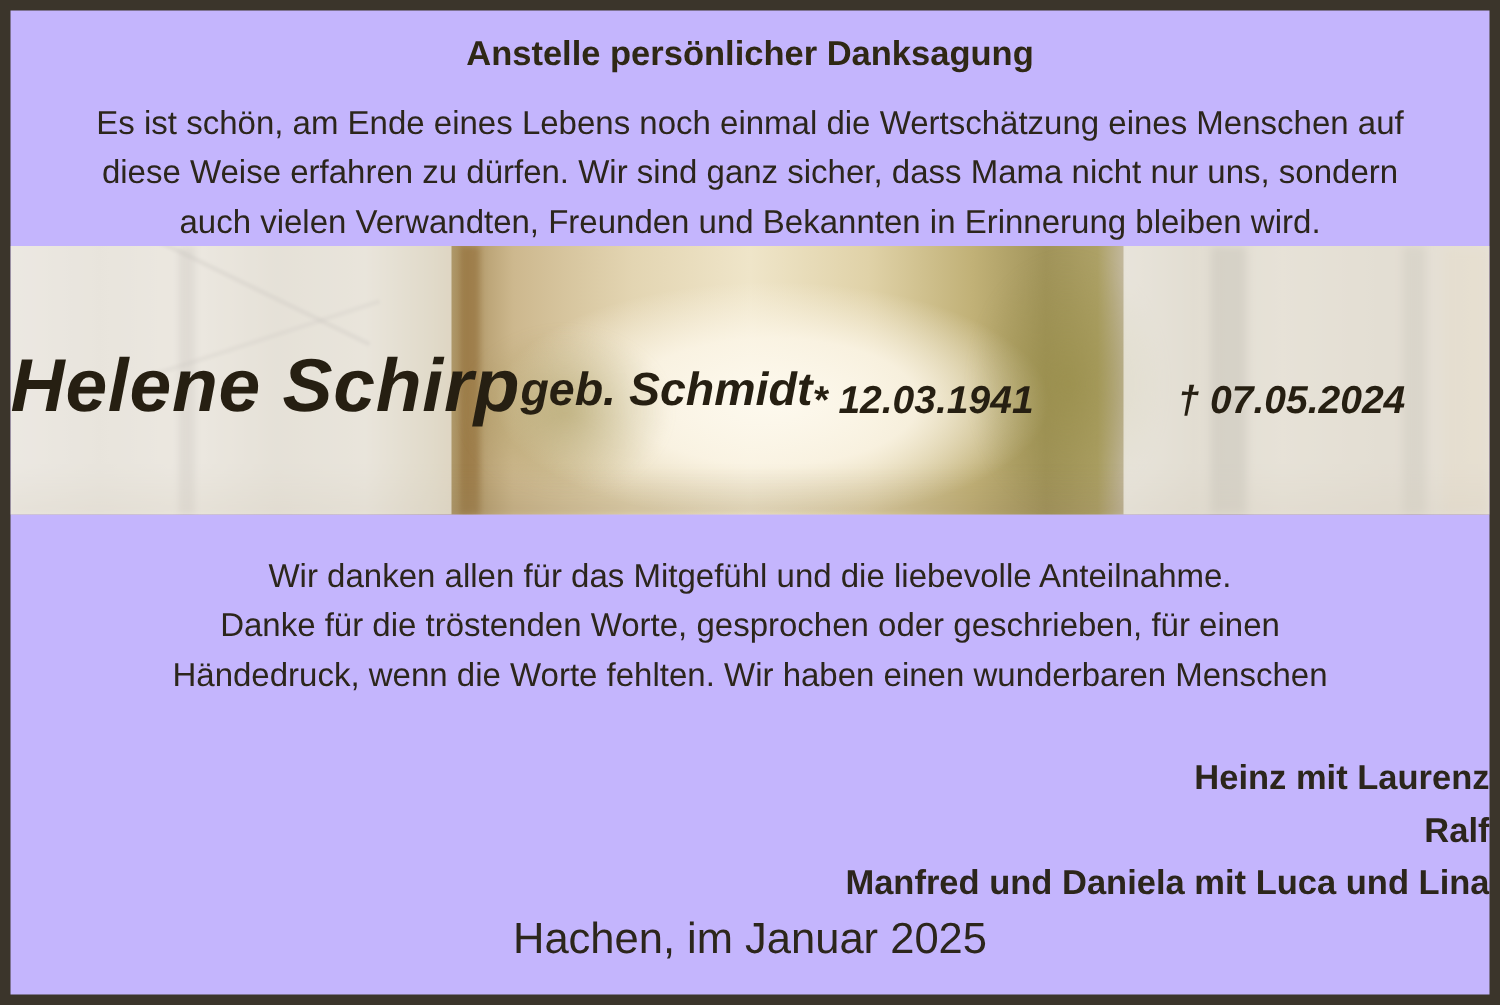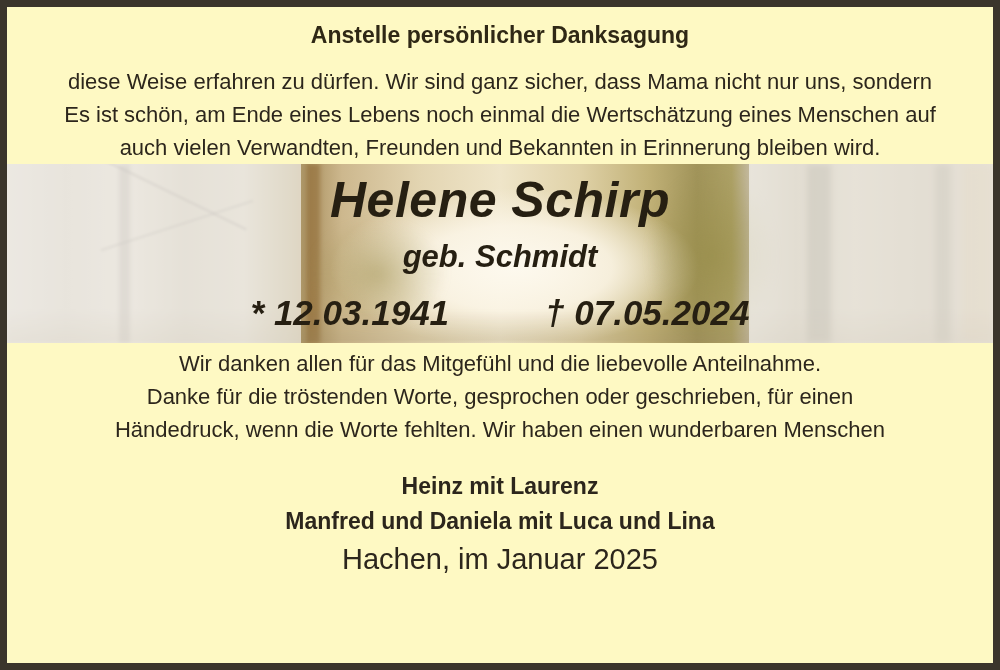--- a/index.html
+++ b/index.html
@@ -6,21 +6,21 @@
     margin: 0;
     padding: 0;
     background: #ffffff;
     font-family: "Liberation Sans", sans-serif;
   }
   .card {
     box-sizing: border-box;
     width: 1000px;
     height: 670px;
     border: 7px solid #3b352b;
-    background: #fef9c3;
+    background: #c4b5fd;
     color: #2c261c;
     overflow: hidden;
     position: relative;
     text-align: center;
   }
   .notice-header {
     margin-top: 13px;
     font-size: 23px;
     line-height: 30px;
     font-weight: 700;
@@ -63,21 +63,21 @@
   .ground-shade       { left:0; right:0; bottom:0; height:32px;
       background:linear-gradient(rgba(150,130,90,0), rgba(150,130,90,0.25)); filter:blur(2px); }
   .fade-l { left:0; top:0; bottom:0; width:294px; background:rgba(255,255,255,0.60); }
   .fade-r { left:742px; top:0; bottom:0; right:0; background:rgba(255,255,255,0.60); }
   
   .photo-text {
     position: absolute;
     inset: 0;
     z-index: 5;
     display: flex;
-    flex-direction: column;
+    flex-direction: row;
     align-items: center;
     color: #261f12;
   }
   .deceased-name {
     margin-top: 6px;
     font-size: 50px;
     line-height: 60px;
     font-weight: 700;
     font-style: italic;
     letter-spacing: 0.5px;
@@ -86,50 +86,50 @@
     margin-top: 12px;
     font-size: 31px;
     line-height: 30px;
     font-weight: 700;
     font-style: italic;
   }
   .dates-row {
     margin-top: 24px;
     display: flex;
     gap: 96px;
-    font-size: 35px;
+    font-size: 26px;
     line-height: 34px;
     font-weight: 700;
     font-style: italic;
   }
   
-  .thanks   { margin-top: 4px; }
-  .mourners { margin-top: 23px; }
+  .thanks   { margin-top: 24px; }
+  .mourners { margin-top: 35px; text-align: right; }
   .mourner-line {
     font-size: 23px;
     line-height: 35px;
     font-weight: 700;
     white-space: nowrap;
   }
   .place-date {
     margin-top: 5px;
     font-size: 29px;
     line-height: 30px;
   }
 </style>
 </head>
 <body>
 
 <div class="card">
 
   <div class="notice-header">Anstelle persönlicher Danksagung</div>
 
   <div class="intro">
+    <div class="txt-line">Es ist schön, am Ende eines Lebens noch einmal die Wertschätzung eines Menschen auf</div>
     <div class="txt-line">diese Weise erfahren zu dürfen. Wir sind ganz sicher, dass Mama nicht nur uns, sondern</div>
-    <div class="txt-line">Es ist schön, am Ende eines Lebens noch einmal die Wertschätzung eines Menschen auf</div>
     <div class="txt-line">auch vielen Verwandten, Freunden und Bekannten in Erinnerung bleiben wird.</div>
   </div>
 
   <div class="photo">
     <div class="ph trunk-left-faded"></div>
     <div class="ph branch-left-faded"></div>
     <div class="ph branch-left-faded2"></div>
     <div class="ph trunk-center-left"></div>
     <div class="ph foliage-center-left"></div>
     <div class="ph foliage-center-right"></div>
@@ -151,18 +151,19 @@
   </div>
 
   <div class="thanks">
     <div class="txt-line">Wir danken allen für das Mitgefühl und die liebevolle Anteilnahme.</div>
     <div class="txt-line">Danke für die tröstenden Worte, gesprochen oder geschrieben, für einen</div>
     <div class="txt-line">Händedruck, wenn die Worte fehlten. Wir haben einen wunderbaren Menschen</div>
   </div>
 
   <div class="mourners">
     <div class="mourner-line">Heinz mit Laurenz</div>
+    <div class="mourner-line">Ralf</div>
     <div class="mourner-line">Manfred und Daniela mit Luca und Lina</div>
   </div>
 
   <div class="place-date">Hachen, im Januar 2025</div>
 
 </div>
 
 </body></html>

